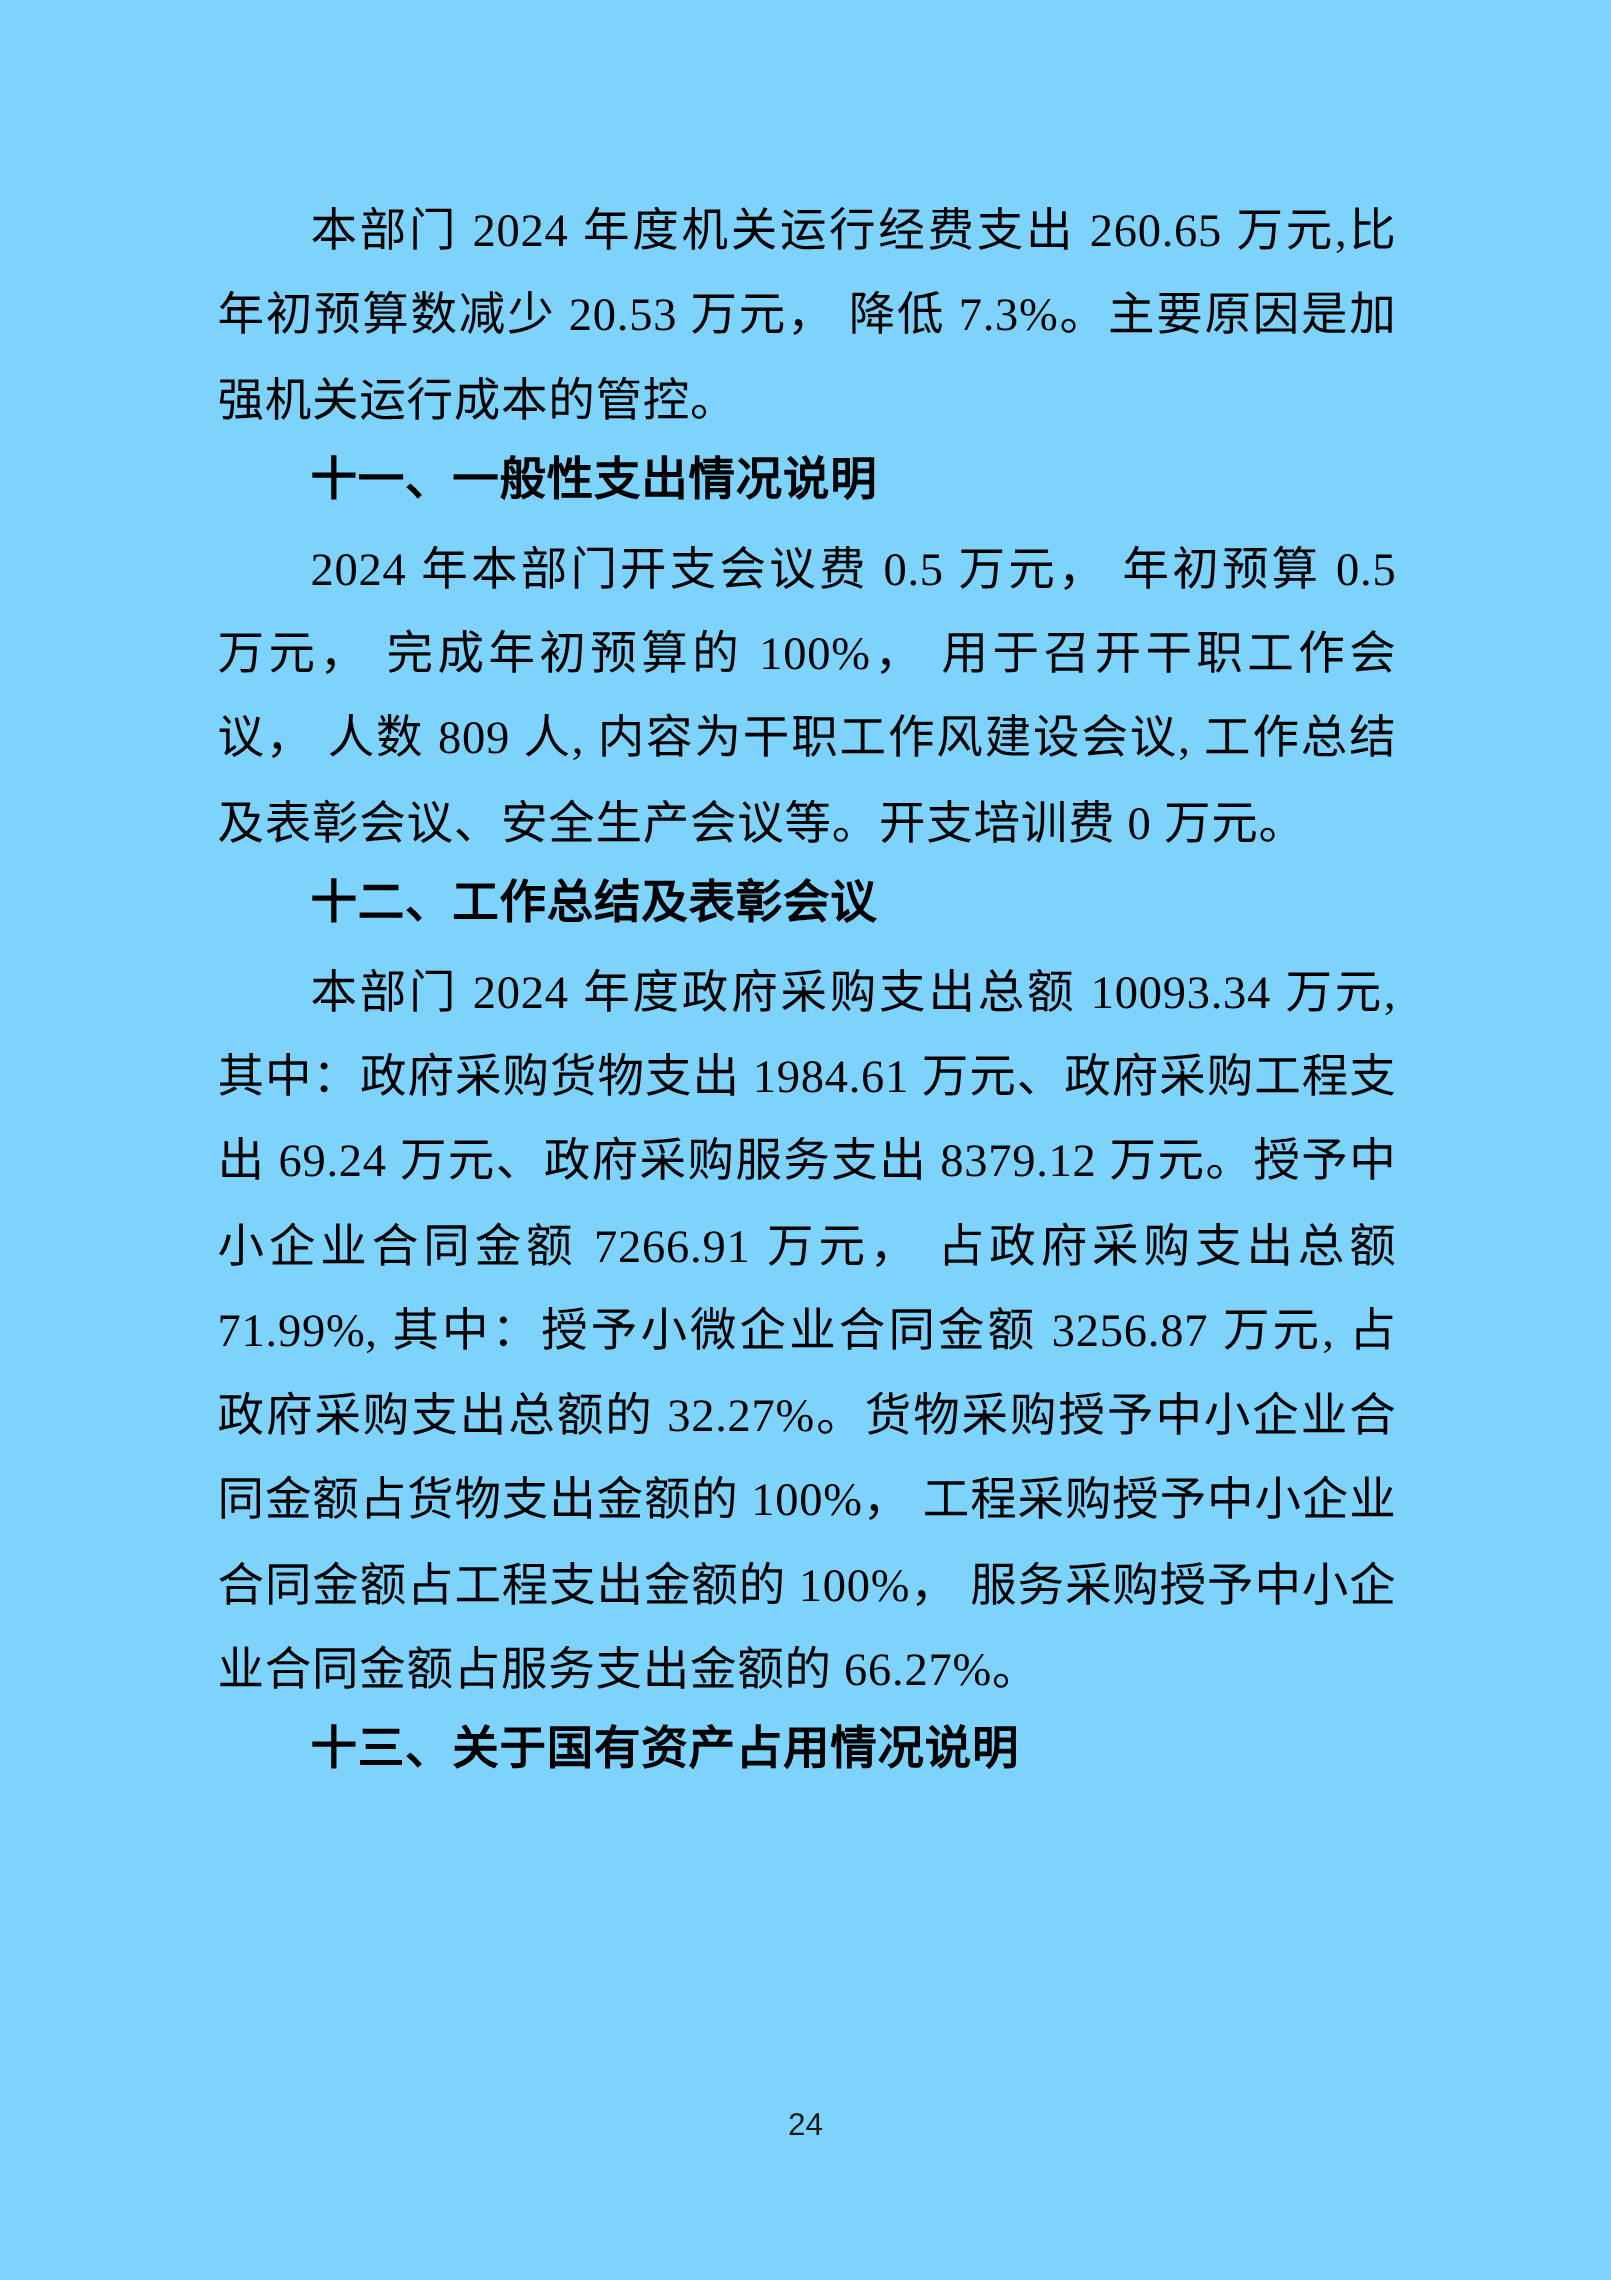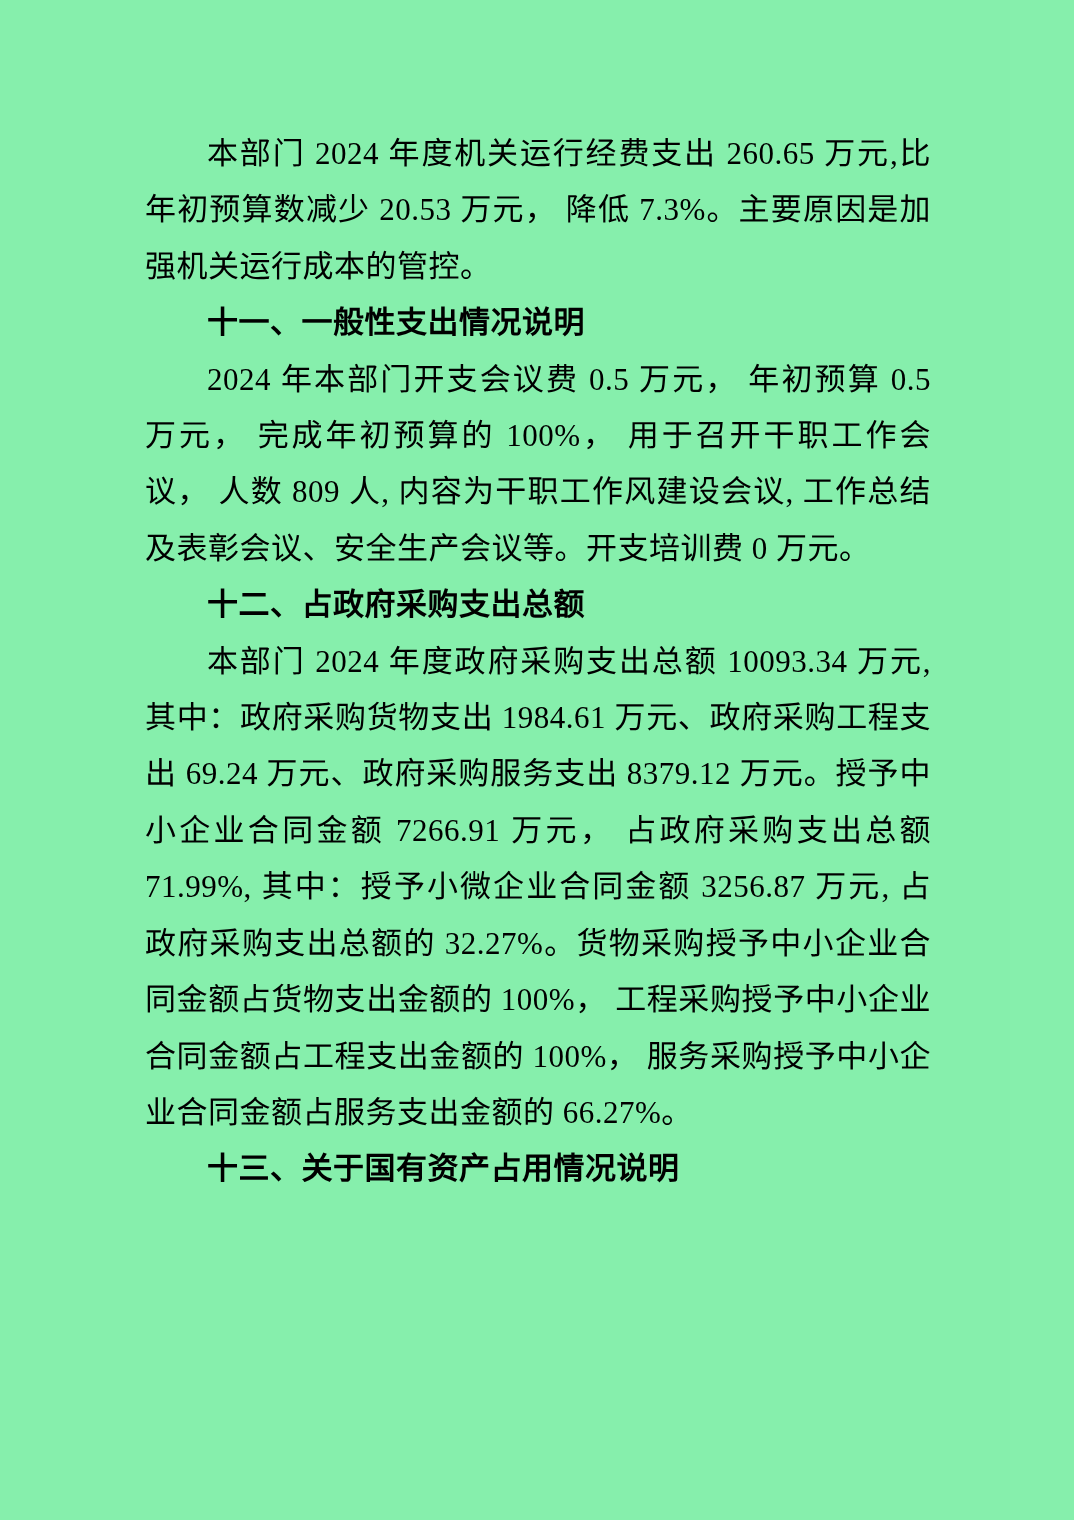--- a/index.html
+++ b/index.html
@@ -12,21 +12,21 @@
     background: #ffffff;
     position: relative;
     overflow: hidden;
   }
   .page {
     position: absolute;
     left: 0;
     top: 0;
     width: 1074px;
     height: 1520px;
-    background: #86efac;
+    background: #7dd3fc;
   }
   .content {
     position: absolute;
     left: 145px;
     top: 126px;
     width: 786px;
     color: #000000;
     font-family: "Liberation Serif", "DejaVu Serif", serif;
     font-size: 31px;
     line-height: 56.4px;
@@ -34,21 +34,21 @@
     text-justify: inter-ideograph;
     letter-spacing: 0.5px;
   }
   .body-para {
     margin: 0;
     text-indent: 2em;
   }
   .section-heading {
     margin: 0;
     text-indent: 2em;
-    font-family: Liberation Sans, sans-serif;
+    font-family: Liberation Mono, monospace;
     font-weight: 700;
     font-size: 31px;
     line-height: 56.4px;
     text-align: left;
   }
   .page-footer {
     position: absolute;
     left: 0;
     width: 1074px;
     top: 1402px;
@@ -60,18 +60,21 @@
   }
 </style>
 </head>
 <body>
 
 <div class="page">
   <div class="content">
     <p class="body-para">本部门 2024 年度机关运行经费支出 260.65 万元,比年初预算数减少 20.53 万元， 降低 7.3%。主要原因是加强机关运行成本的管控。</p>
     <h2 class="section-heading">十一、一般性支出情况说明</h2>
     <p class="body-para">2024 年本部门开支会议费 0.5 万元， 年初预算 0.5 万元， 完成年初预算的 100%， 用于召开干职工作会议， 人数 809 人, 内容为干职工作风建设会议, 工作总结及表彰会议、安全生产会议等。开支培训费 0 万元。</p>
-    <h2 class="section-heading">十二、占政府采购支出总额</h2>
+    <h2 class="section-heading">十二、工作总结及表彰会议</h2>
     <p class="body-para">本部门 2024 年度政府采购支出总额 10093.34 万元, 其中：政府采购货物支出 1984.61 万元、政府采购工程支出 69.24 万元、政府采购服务支出 8379.12 万元。授予中小企业合同金额 7266.91 万元， 占政府采购支出总额 71.99%, 其中：授予小微企业合同金额 3256.87 万元, 占政府采购支出总额的 32.27%。货物采购授予中小企业合同金额占货物支出金额的 100%， 工程采购授予中小企业合同金额占工程支出金额的 100%， 服务采购授予中小企业合同金额占服务支出金额的 66.27%。</p>
     <h2 class="section-heading">十三、关于国有资产占用情况说明</h2>
   </div>
 
+  <div class="page-footer">
+    <span>24</span>
+  </div>
 </div>
 
 </body></html>

